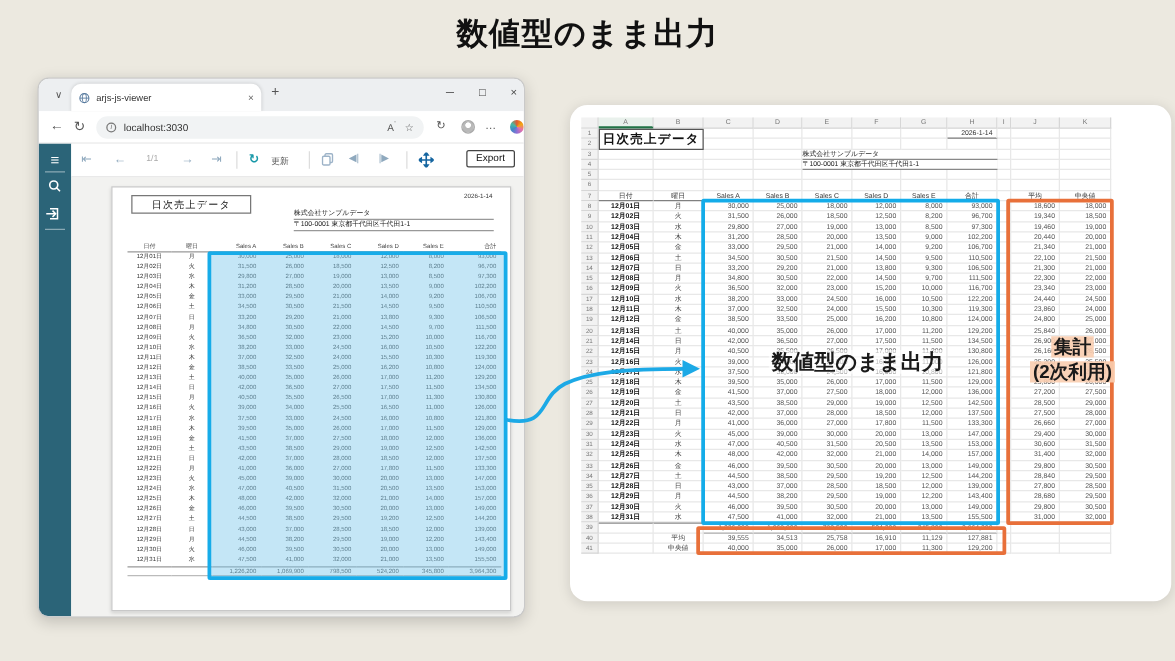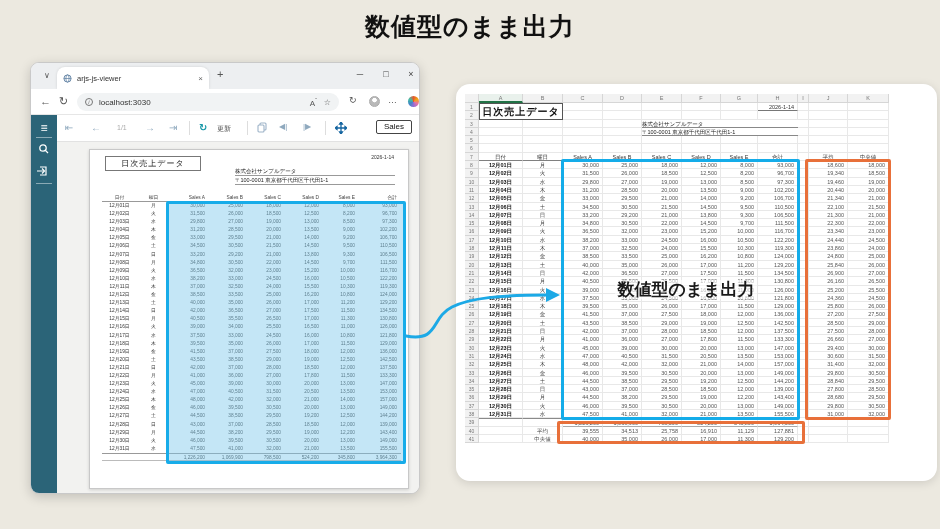--- a/index.html
+++ b/index.html
@@ -228,21 +228,21 @@
             <g stroke="#1565a0" stroke-width="1.3" fill="#1565a0">
               <line x1="6" y1="1.5" x2="6" y2="10.5"></line>
                 <line x1="1.5" y1="6" x2="10.5" y2="6"></line>
               <path d="M6 0 L7.4 2 L4.6 2 Z"></path>
                 <path d="M6 12 L7.4 10 L4.6 10 Z"></path>
               <path d="M0 6 L2 4.6 L2 7.4 Z"></path>
                 <path d="M12 6 L10 4.6 L10 7.4 Z"></path>
             </g>
           </svg>
         </span>
-        <span class="export-btn">Sales</span>
+        <span class="export-btn">Export</span>
       </div>
       <div class="vcontent">
         <div class="page">
           <div class="rtitle-box">日次売上データ</div>
           <div class="rdate">2026-1-14</div>
           <div class="rcompany">
             <div class="rline">株式会社サンプルデータ</div>
             <div class="rline">〒100-0001 東京都千代田区千代田1-1</div>
           </div>
           <div class="rtable">
@@ -1175,18 +1175,22 @@
         <div class="scell" style="width: 41px;"></div>
       </div>
     </div>
   <div class="sheet-title-box">日次売上データ</div>
   <div class="sheet-coline" style="top:35.6px">株式会社サンプルデータ</div>
   <div class="sheet-coline" style="top:43.9px">〒100-0001 東京都千代田区千代田1-1</div>
   <div class="box-blue"></div>
   <div class="box-orange" style="left:349px;top:75px;width:86px;height:261px"></div>
   <div class="box-orange" style="left:101px;top:337px;width:248px;height:23px"></div>
   <div class="lab-numeric"><span>数値型のまま出力</span></div>
+  <div class="lab-side">
+    <span>集計</span><br>
+    <span>(2次利用)</span>
+  </div>
 </div>
 
 <svg class="arrow-svg" width="940" height="529" viewBox="0 0 940 529">
   <path d="M 406 336 C 440 342, 430 318, 452 307 C 470 298, 500 295, 548 295" fill="none" stroke="#1ca9e6" stroke-width="3" stroke-linecap="round"></path>
   <polygon points="546,288 560,295 546,302" fill="#1ca9e6"></polygon>
 </svg>
 
 </body></html>

